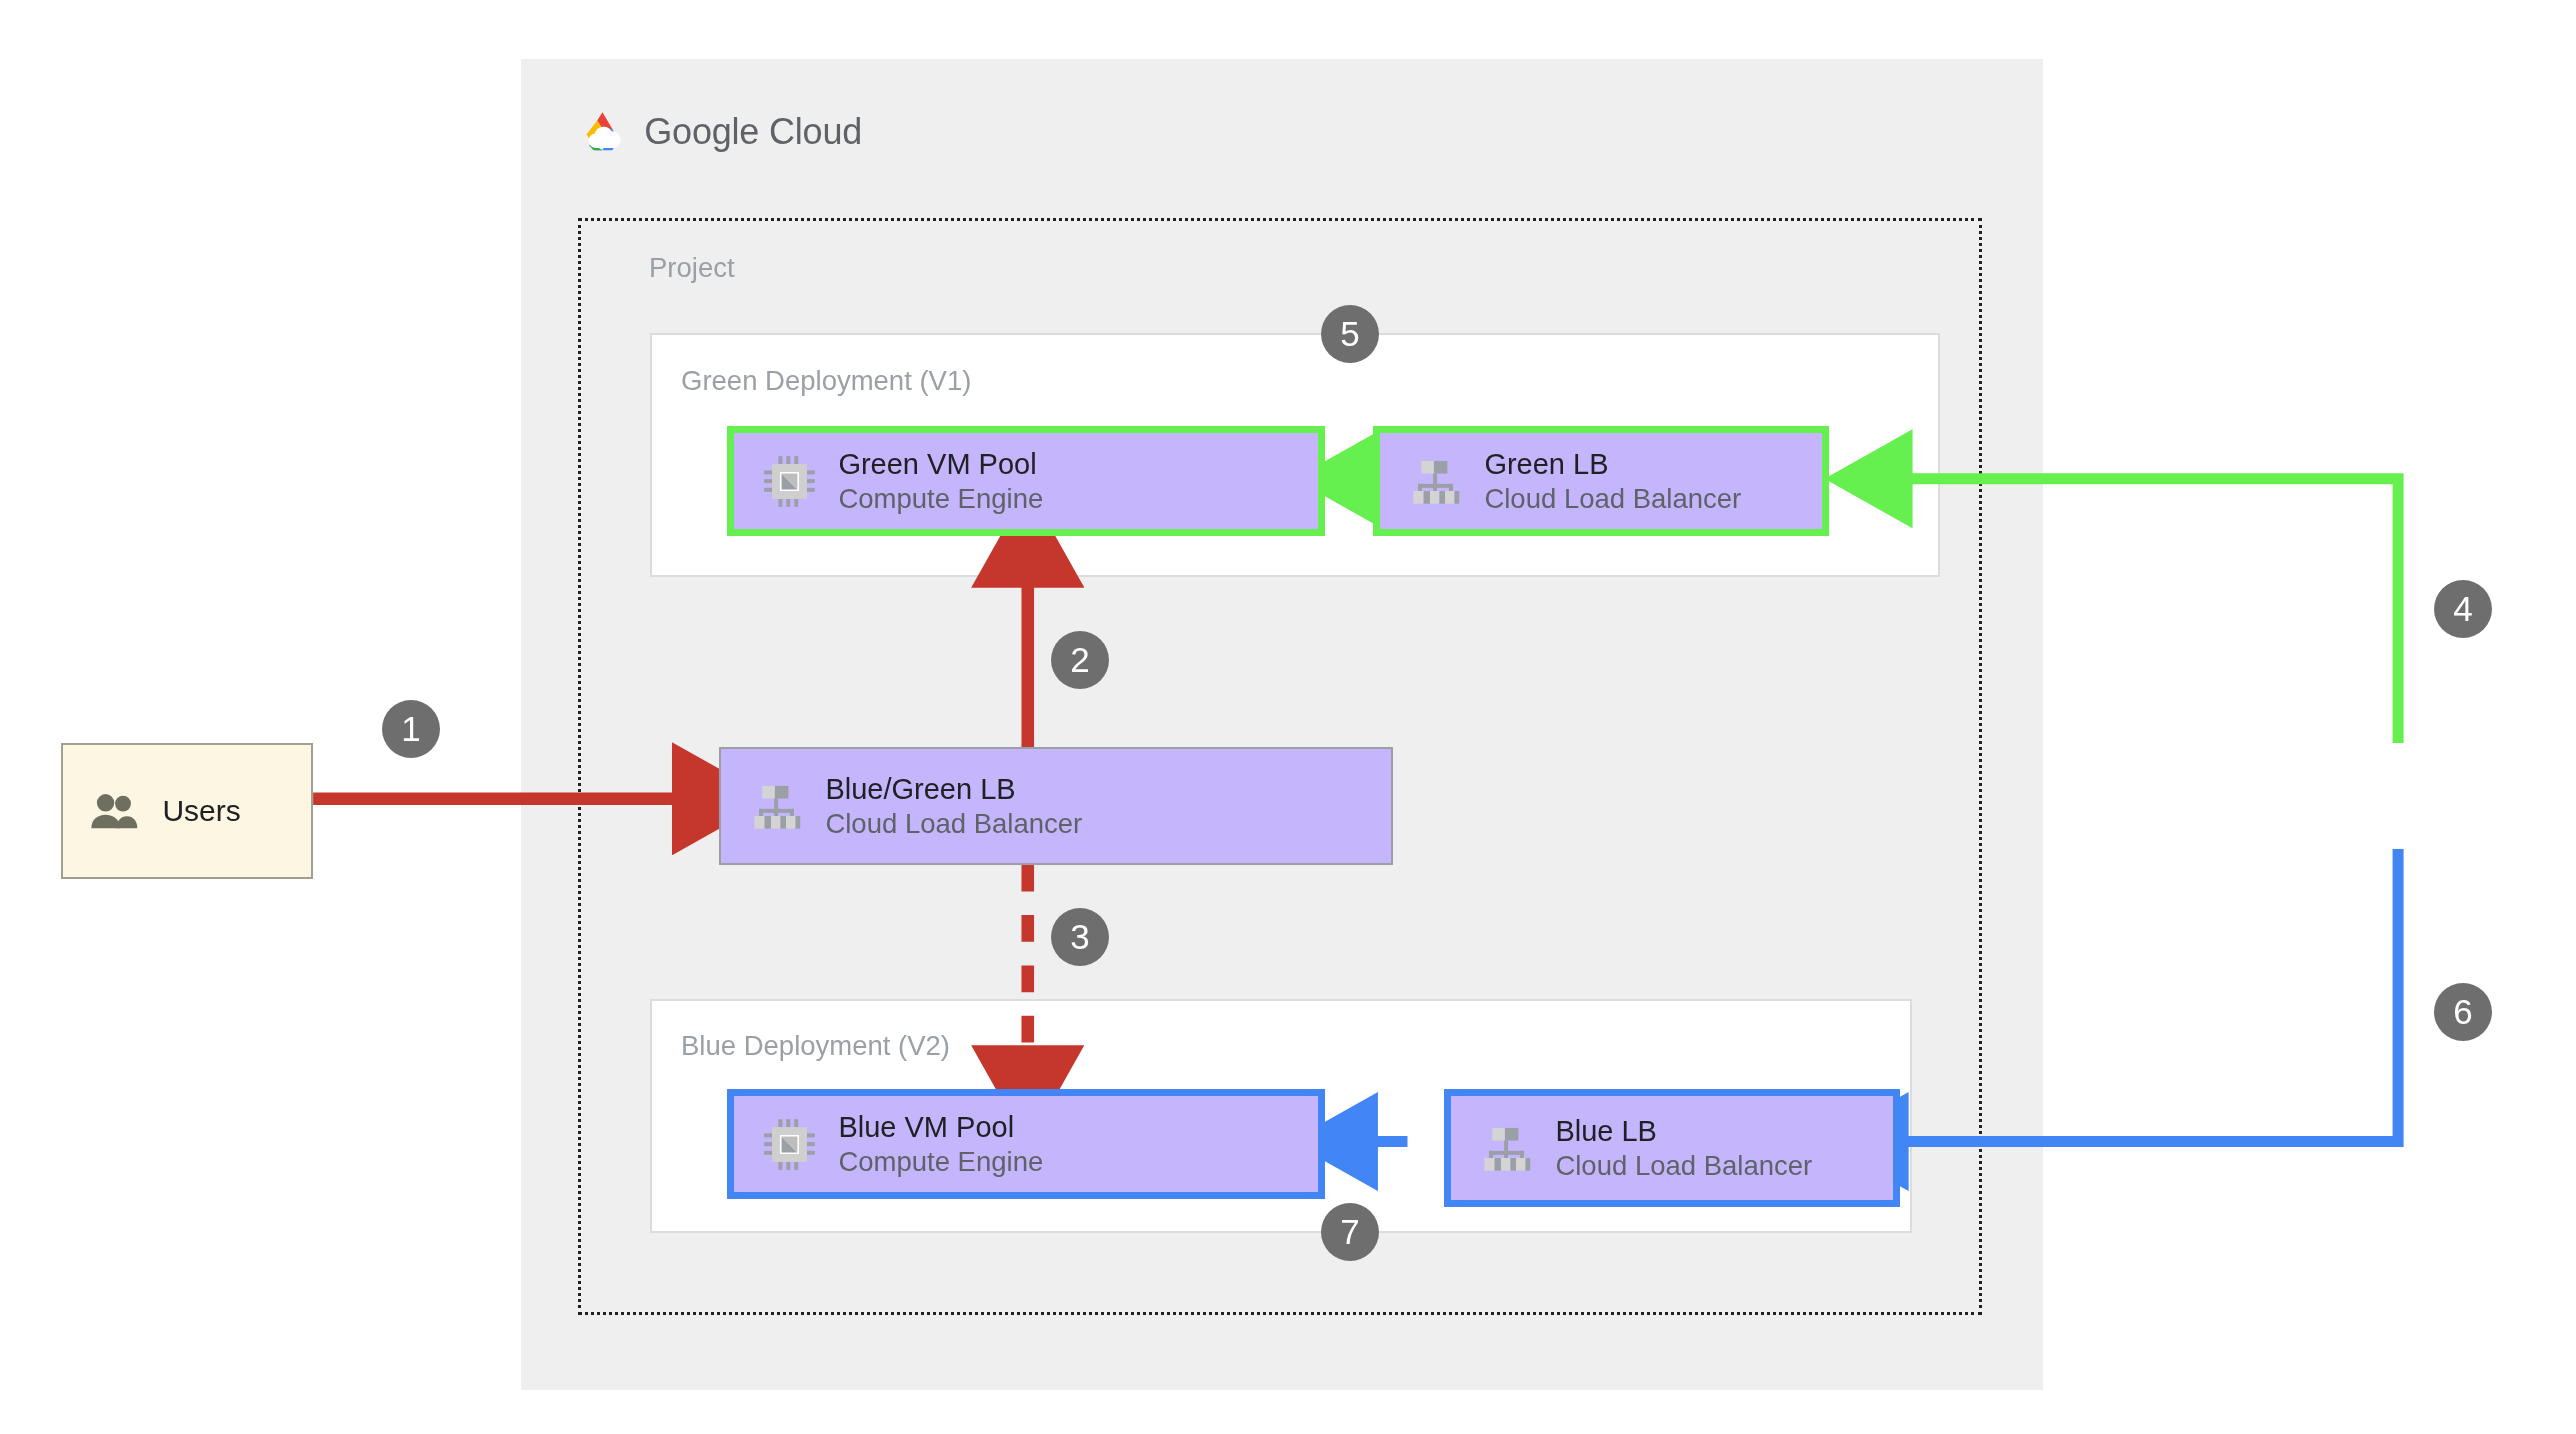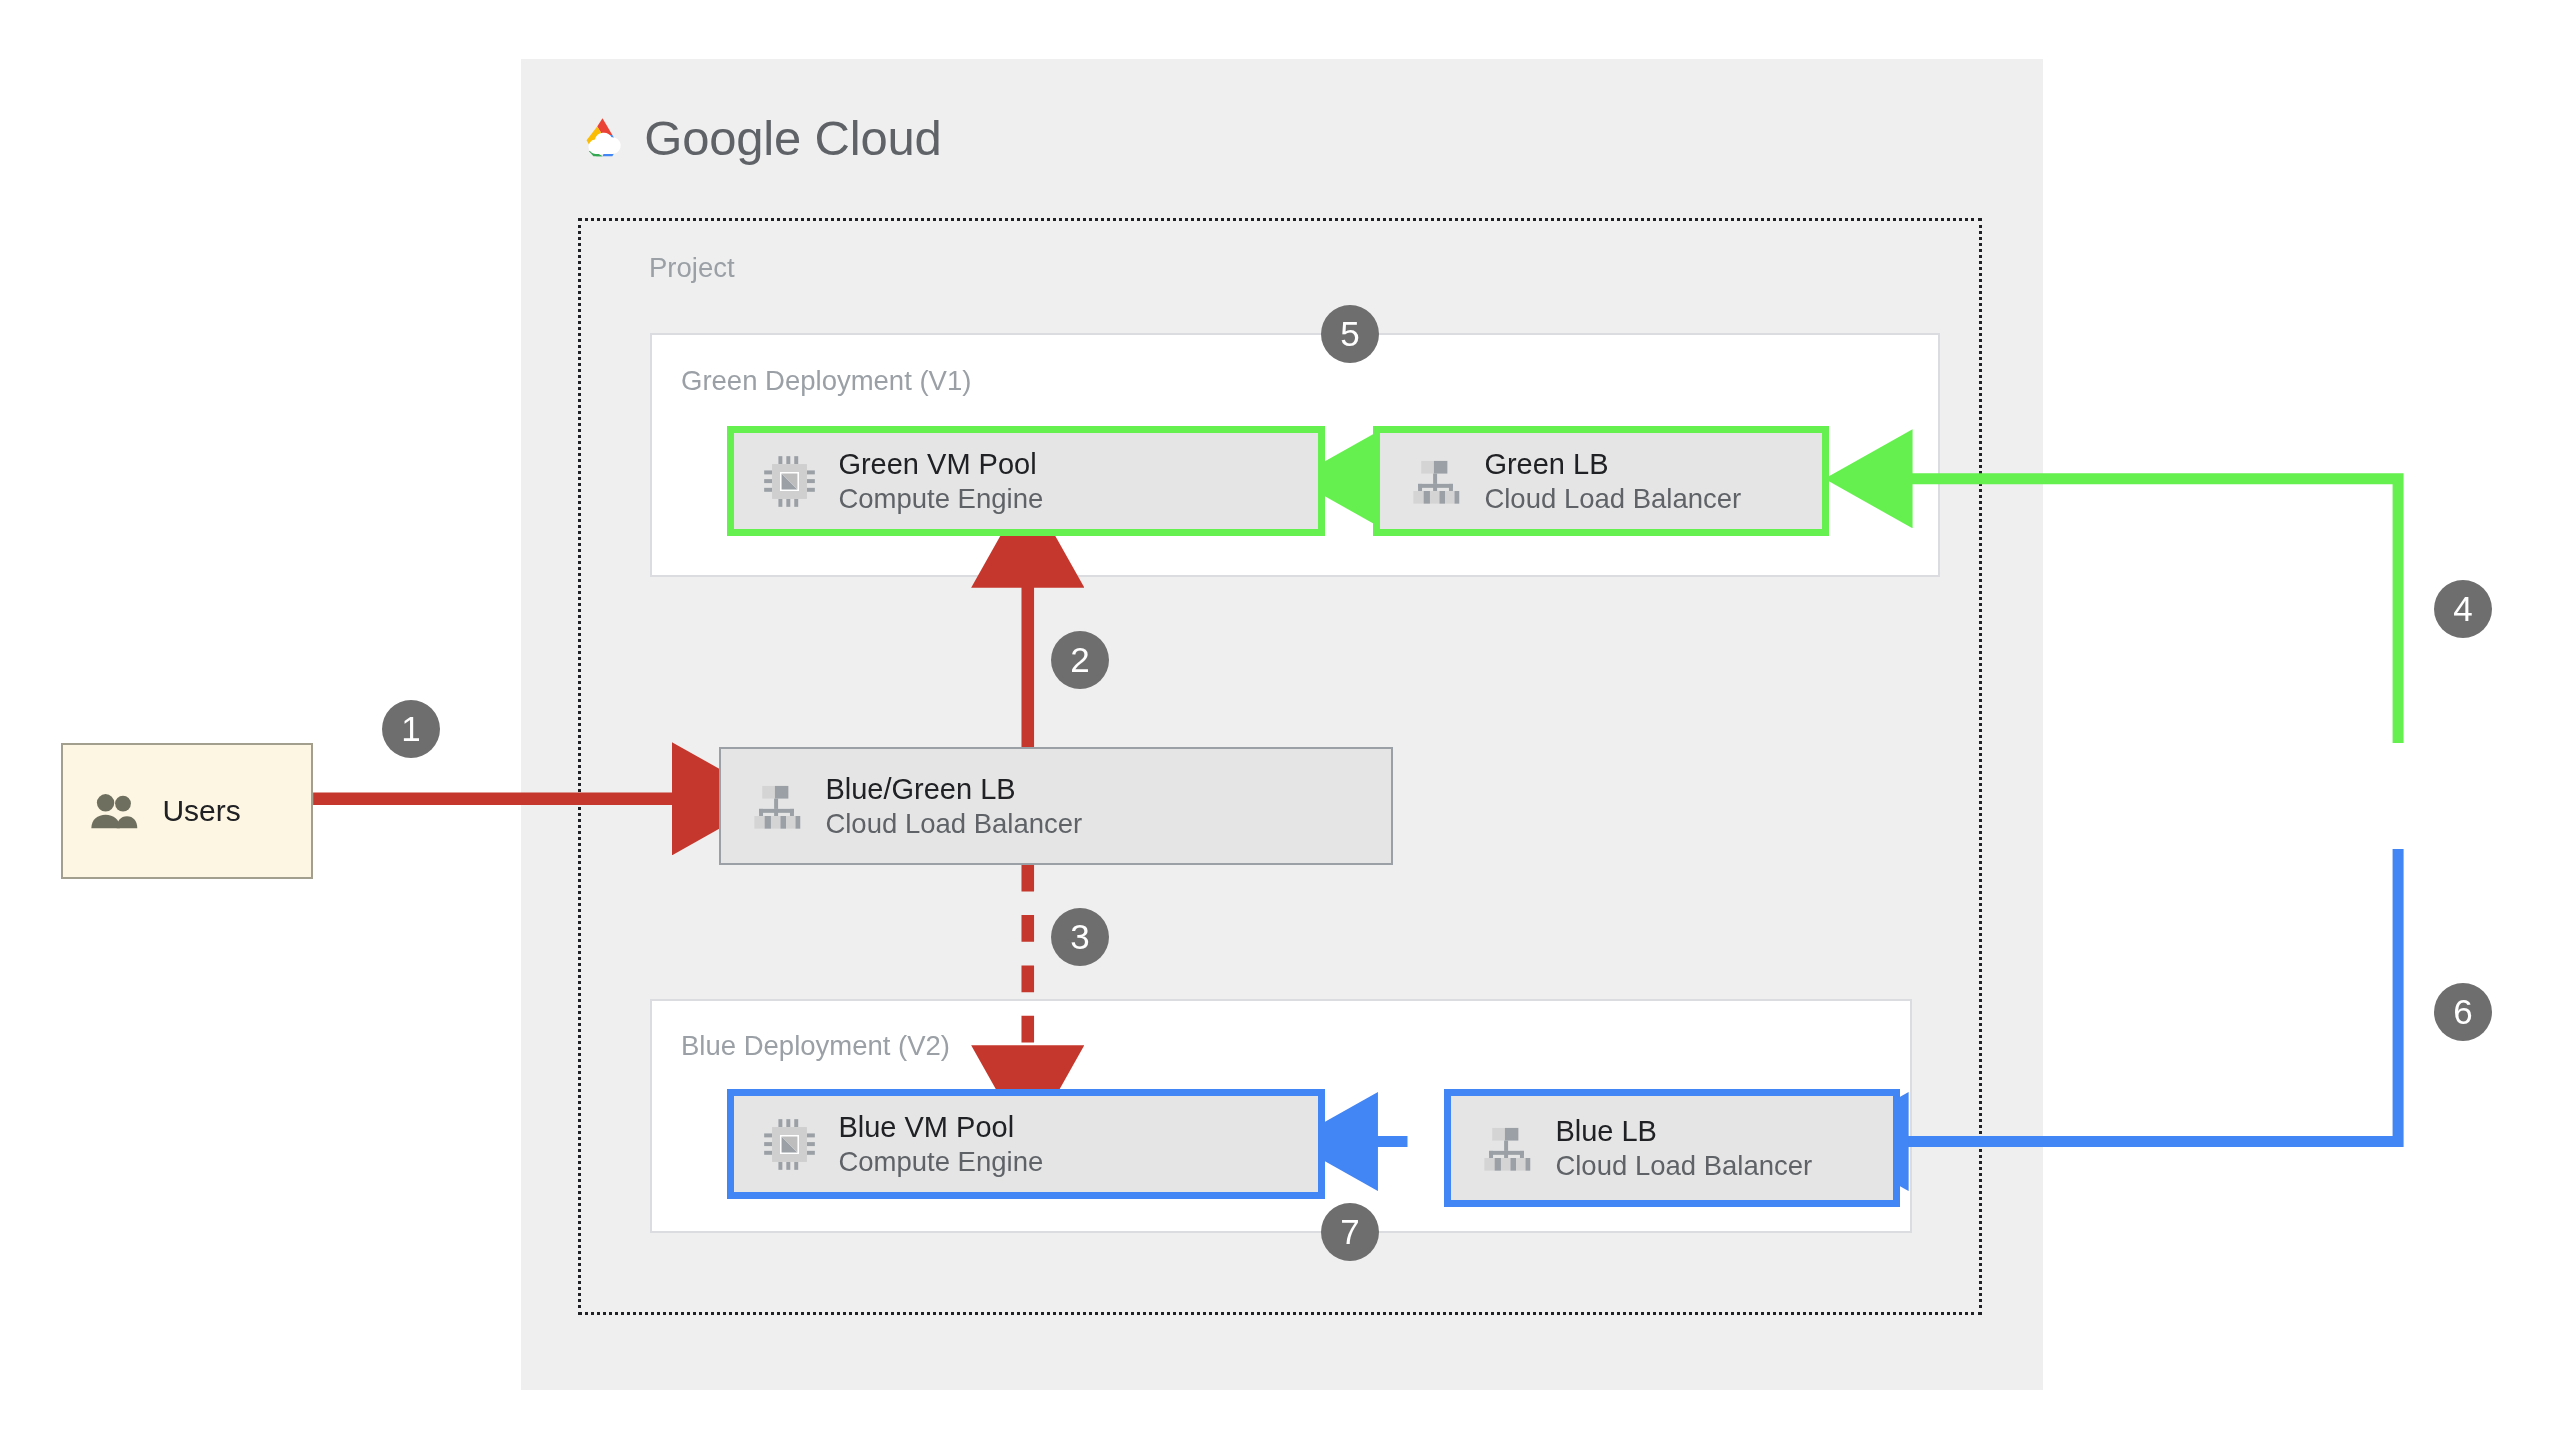--- a/index.html
+++ b/index.html
@@ -30,21 +30,21 @@
     position: absolute;
     background: #efefef;
   }
   .gcp-brand {
     position: absolute;
     display: flex;
     align-items: center;
     gap: 17.3px;
   }
   .gcp-brand-text {
-    font-size: 49px;
+    font-size: 36px;
     color: #5f6368;
     letter-spacing: -0.2px;
     white-space: nowrap;
   }
   .gcp-brand-text b { font-weight: 400; }
   .gcp-brand-text span.light { color: #5f6368; }
 
   .project-box {
     position: absolute;
     border: 3.9px dotted #202124;
@@ -61,21 +61,21 @@
     position: absolute;
     background: #ffffff;
     border: 2.4px solid #dadce0;
     box-sizing: border-box;
   }
 
   
   .node {
     position: absolute;
     box-sizing: border-box;
-    background: #e5e5e5;
+    background: #c4b5fd;
     display: flex;
     align-items: center;
     padding-left: 27px;
   }
   .node.green-node { border: 7px solid #66f04f; }
   .node.blue-node  { border: 7px solid #4285f4; }
   .node.plain-node { border: 2.4px solid #9aa0a6; }
 
   .node.actor {
     background: #fdf6e3;

